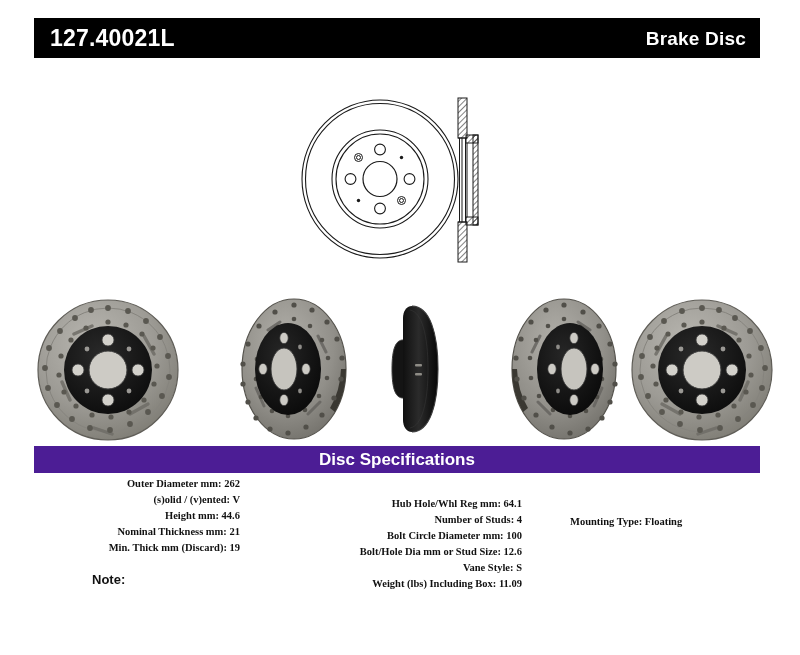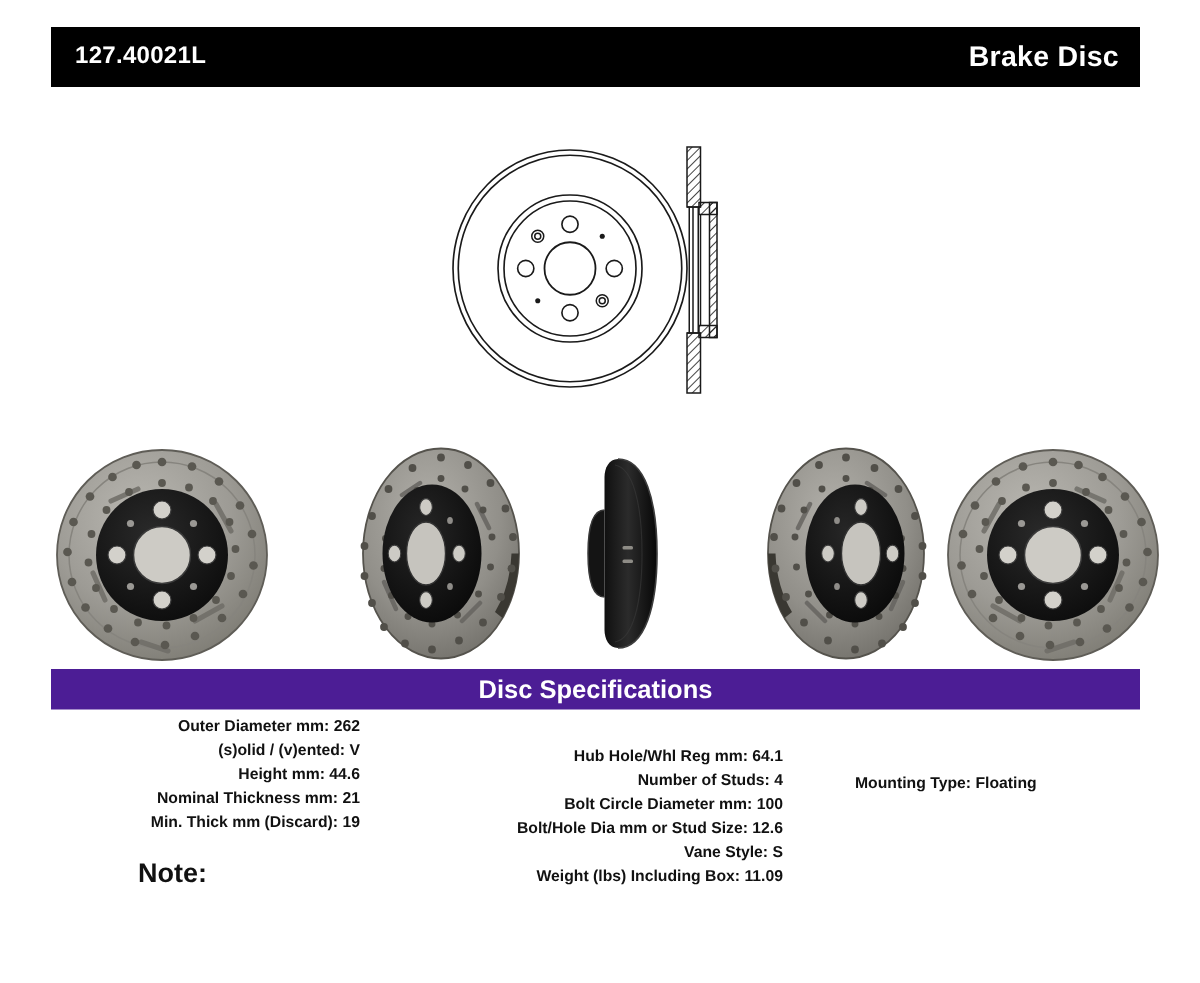--- a/index.html
+++ b/index.html
@@ -34,21 +34,21 @@
     height: 40px;
     background: #000000;
     display: flex;
     align-items: center;
     justify-content: space-between;
     box-sizing: border-box;
     padding: 0 14px 0 16px;
   }
   .part-number {
     color: #ffffff;
-    font-size: 16px;
+    font-size: 23px;
     font-weight: bold;
     letter-spacing: 0.2px;
     line-height: 1;
   }
   .product-type {
     color: #ffffff;
     font-size: 19px;
     font-weight: bold;
     letter-spacing: 0.2px;
     line-height: 1;
@@ -118,20 +118,21 @@
   .spec-columns {
     position: absolute;
     left: 34px;
     top: 476px;
     width: 726px;
     height: 100px;
   }
   .spec-col {
     position: absolute;
     top: 0;
+    font-family: Liberation Serif, serif;
   }
   .col-left   { left: 0px;   width: 242px; text-align: right; }
   .col-mid    { left: 246px; width: 248px; text-align: right; margin-top: 20px; }
   .col-right  { left: 510px; width: 216px; text-align: left; }
 
   .spec-line {
     font-size: 10.5px;
     font-weight: bold;
     line-height: 16px;
     white-space: nowrap;
@@ -146,21 +147,21 @@
     position: absolute;
     left: 34px;
     top: 568px;
     width: 400px;
     height: 60px;
   }
   .note-label {
     position: absolute;
     left: 58px;
     top: 4px;
-    font-size: 18px;
+    font-size: 13px;
     font-weight: bold;
     color: #111111;
   }
   .note-value {
     position: absolute;
     left: 110px;
     top: 5px;
     font-size: 11px;
     color: #111111;
   }

